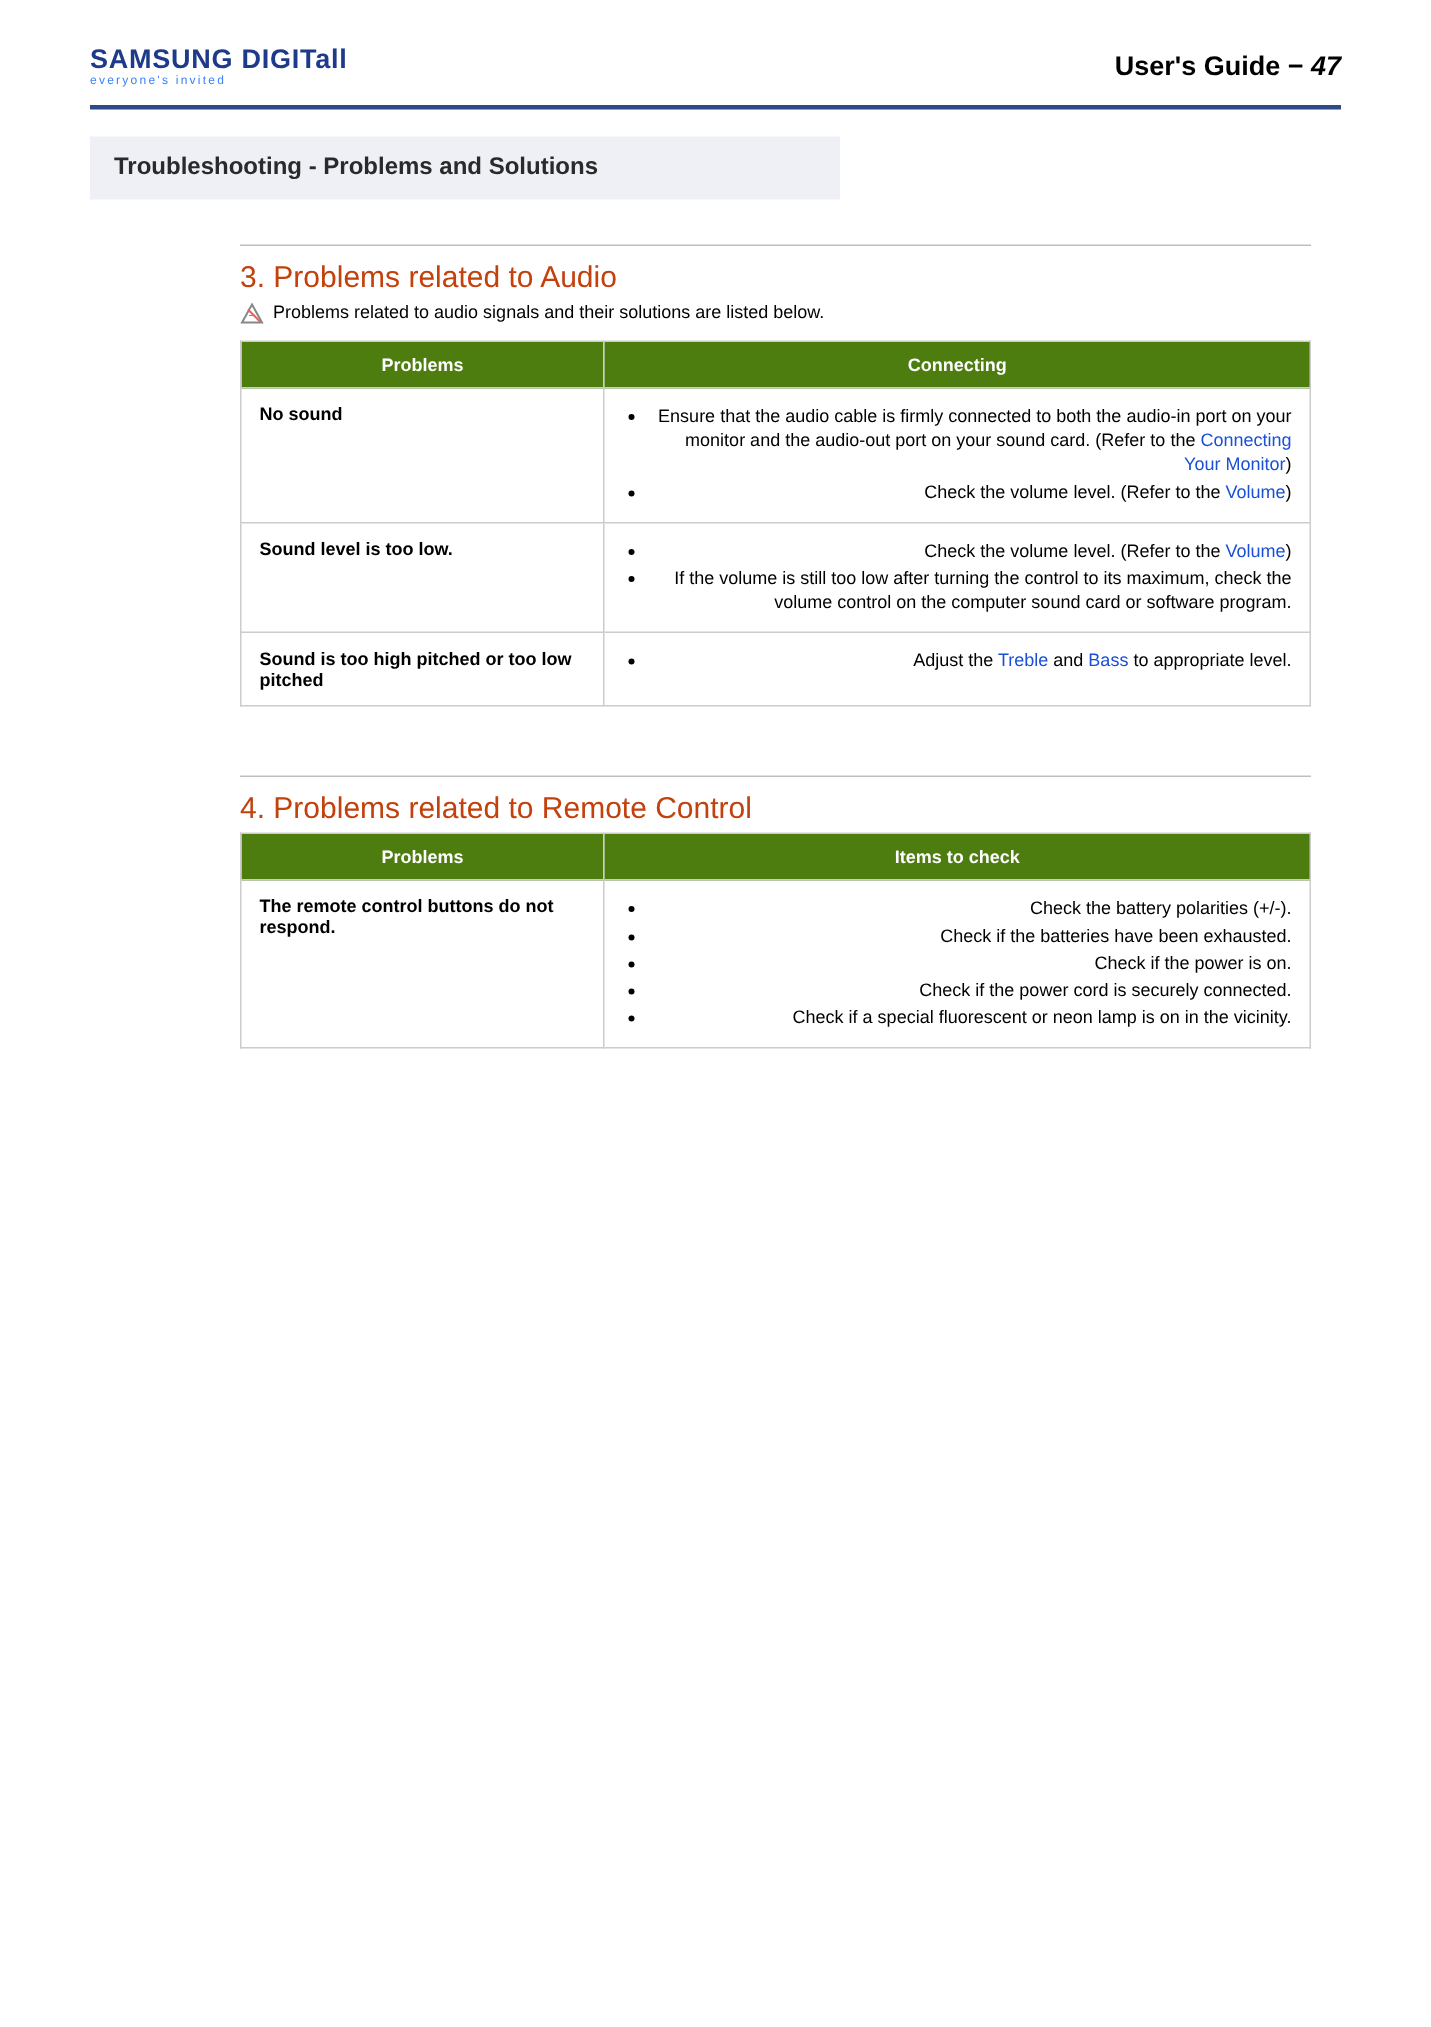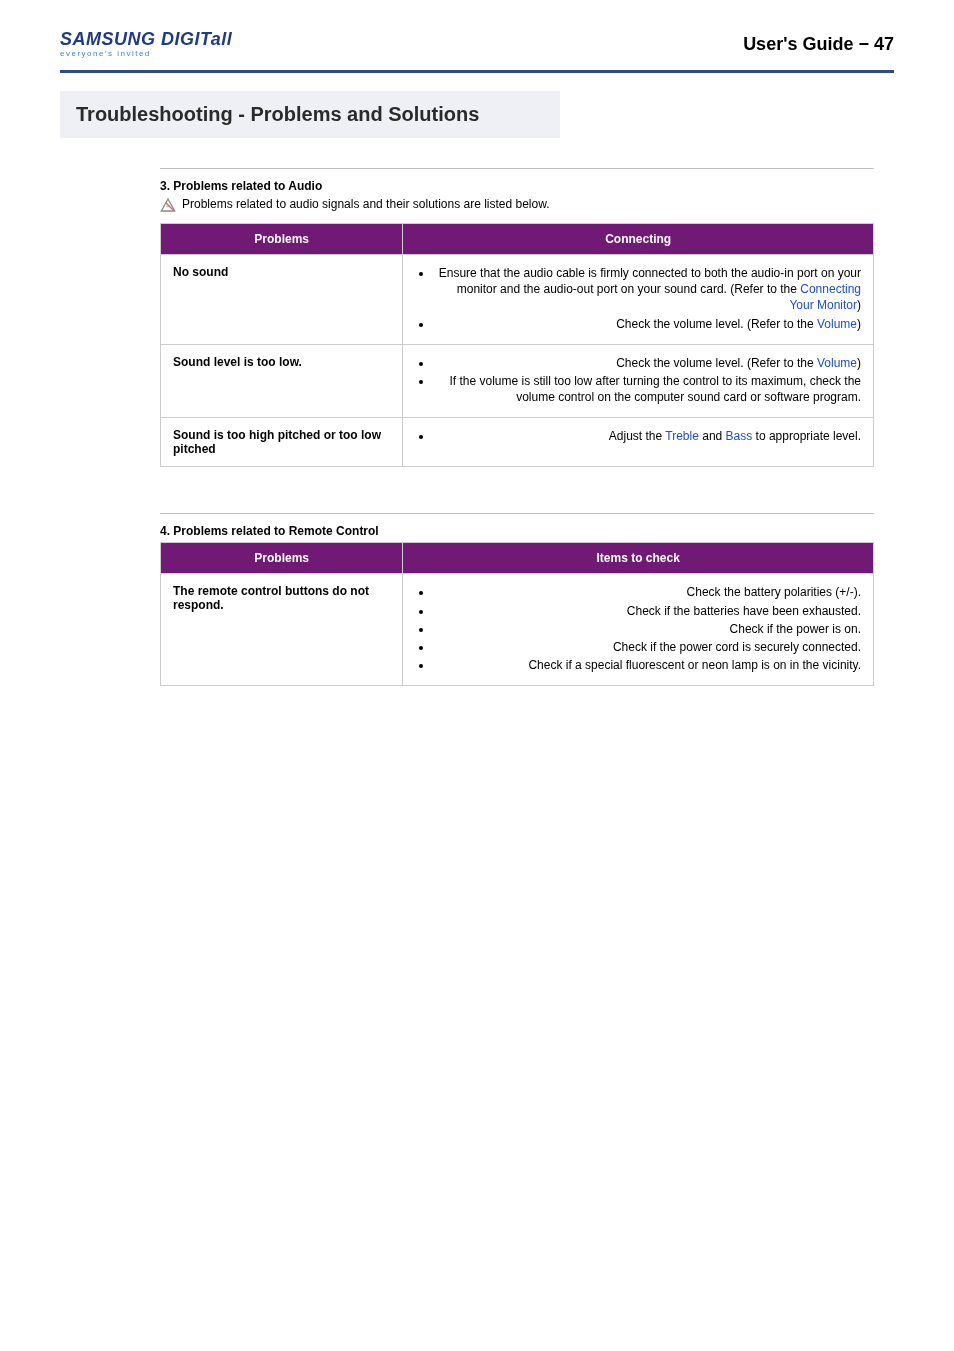--- a/index.html
+++ b/index.html
@@ -1,34 +1,34 @@
 <!DOCTYPE html>
 <html><head>
 <meta charset="utf-8">
 <style>
 * { box-sizing: border-box; margin: 0; padding: 0; }
 body { font-family: Arial, Helvetica, sans-serif; background: #fff; width: 954px; }
 .page { padding: 30px 60px 40px 60px; }
 .header-row { display: flex; justify-content: space-between; align-items: center; padding-bottom: 8px; }
 .logo { display: flex; flex-direction: column; line-height: 1; }
-.logo-top { font-size: 18px; font-weight: bold; font-style: italic; color: #1e3a8a; letter-spacing: 0.5px; }
+.logo-top { font-size: 18px; font-weight: bold; color: #1e3a8a; letter-spacing: 0.5px; }
 .logo-bottom { font-size: 8px; color: #3b82f6; letter-spacing: 1.5px; margin-top: 2px; }
 .guide-title { font-size: 18px; font-weight: bold; color: #000; }
-.guide-title .page-number { font-weight: bold; }
+.guide-title .page-number { font-weight: bold; font-style: italic; }
 .top-rule { height: 3px; background: #2e4a8a; margin-top: 4px; }
 .title-band { background: #eef0f5; padding: 12px 16px; margin-top: 18px; margin-bottom: 30px; width: 60%; }
-.title-band-text { font-size: 20px; font-weight: bold; color: #2a2a2a; }
+.title-band-text { font-size: 16px; font-weight: bold; color: #2a2a2a; }
 .content { margin-left: 100px; margin-right: 20px; }
 .sep { height: 1px; background: #bfbfbf; margin: 18px 0 10px 0; }
-.section-heading { font-size: 12px; font-weight: bold; color: #000000; margin-top: 8px; margin-bottom: 4px; }
+.section-heading { font-size: 20px; font-weight: normal; color: #c2410c; margin-top: 8px; margin-bottom: 4px; }
 .intro-row { display: flex; align-items: flex-start; gap: 6px; margin-bottom: 10px; font-size: 12px; color: #000; }
 .note-icon { width: 16px; height: 16px; display: inline-block; }
 .note-icon svg { width: 16px; height: 16px; }
 table.problems { width: 100%; border-collapse: collapse; border: 1px solid #ccc; font-size: 12px; }
-table.problems th { background: #701a75; color: #fff; font-weight: bold; padding: 8px 10px; border: 1px solid #ccc; text-align: center; }
+table.problems th { background: #4d7c0f; color: #fff; font-weight: bold; padding: 8px 10px; border: 1px solid #ccc; text-align: center; }
 table.problems td { border: 1px solid #ccc; padding: 10px 12px; vertical-align: top; color: #000; }
 table.problems td.problem { font-weight: bold; width: 34%; }
 table.problems ul { list-style: disc; padding-left: 18px; }
 table.problems ul li { margin-bottom: 2px; line-height: 1.35; text-align: right; }
 .link { color: #1a4fd6; cursor: pointer; }
 </style>
 </head>
 <body>
 
 <div class="page">

